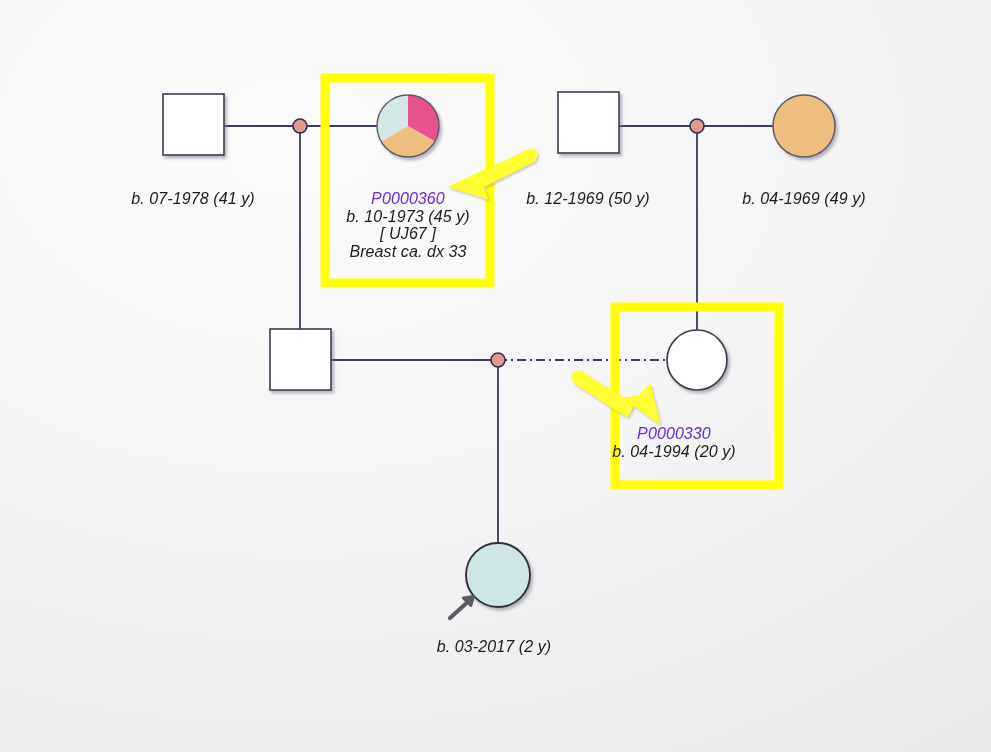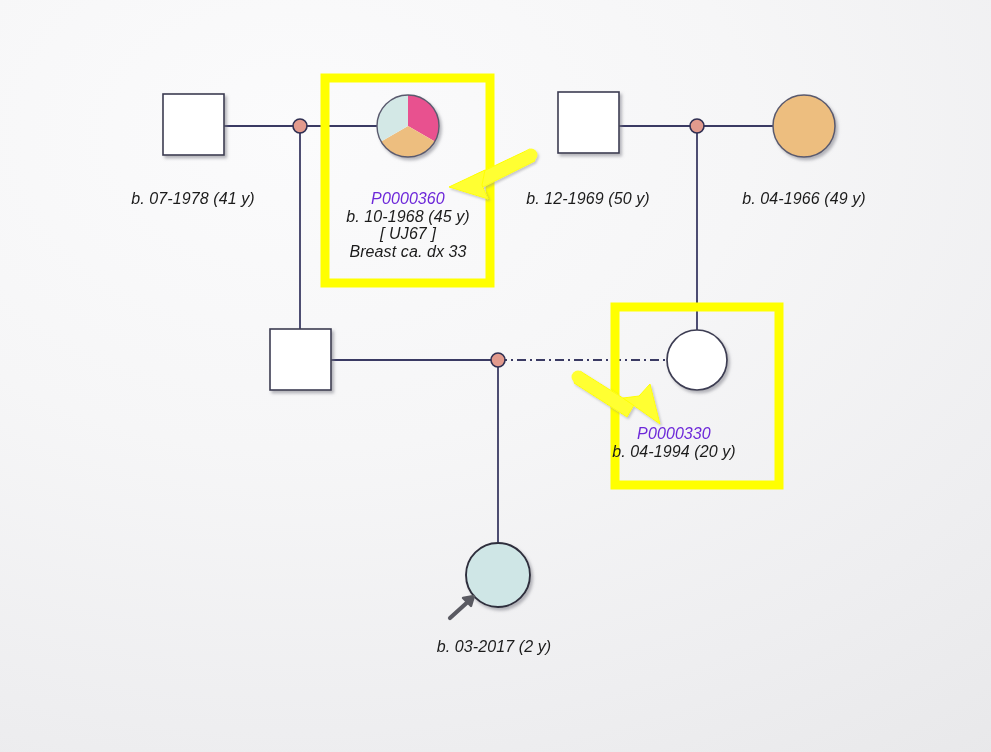--- a/index.html
+++ b/index.html
@@ -128,31 +128,31 @@
       </g>
     </g>
   </svg>
 
   <div class="node-label" style="left:93px; top:190px; width:200px;">
     <span class="label-line">b. 07-1978 (41 y)</span>
   </div>
 
   <div class="node-label" style="left:308px; top:190px; width:200px;">
     <span class="node-id">P0000360</span>
-    <span class="label-line">b. 10-1968 (45 y)</span>
+    <span class="label-line">b. 10-1973 (45 y)</span>
     <span class="label-line">[ UJ67 ]</span>
     <span class="label-line">Breast ca. dx 33</span>
   </div>
 
   <div class="node-label" style="left:488px; top:190px; width:200px;">
     <span class="label-line">b. 12-1969 (50 y)</span>
   </div>
 
   <div class="node-label" style="left:704px; top:190px; width:200px;">
-    <span class="label-line">b. 04-1966 (49 y)</span>
+    <span class="label-line">b. 04-1969 (49 y)</span>
   </div>
 
 
   <div class="node-label" style="left:574px; top:425px; width:200px;">
     <span class="node-id">P0000330</span>
     <span class="label-line">b. 04-1994 (20 y)</span>
   </div>
 
   <div class="node-label" style="left:394px; top:638px; width:200px;">
     <span class="label-line">b. 03-2017 (2 y)</span>

